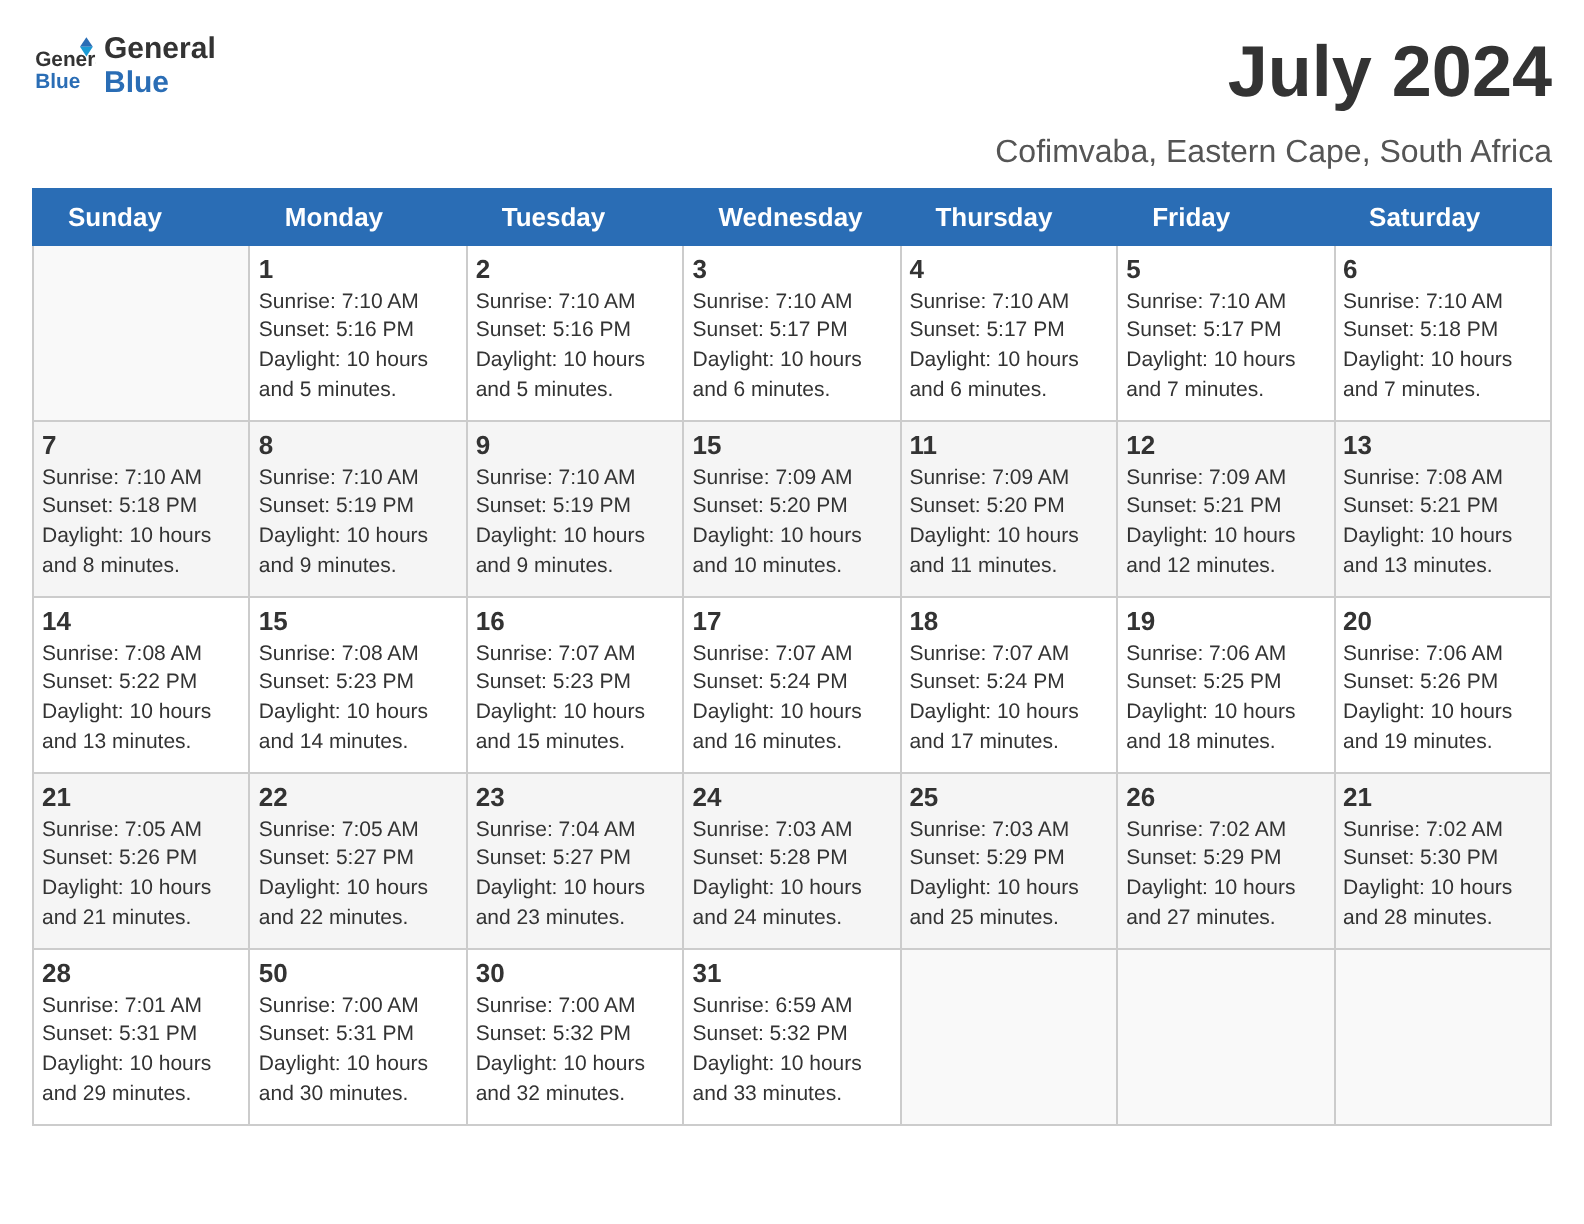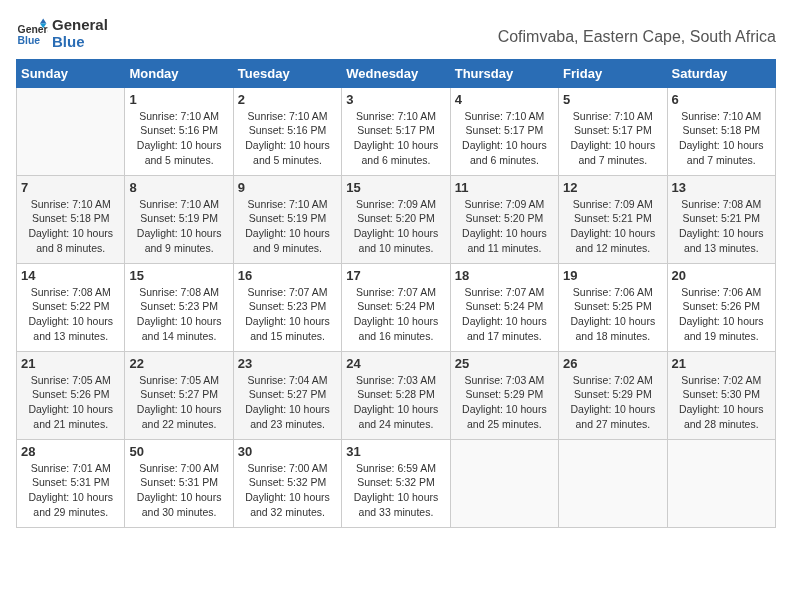--- a/index.html
+++ b/index.html
@@ -40,21 +40,21 @@
       margin-top: 12px;
     }
     table {
       width: 100%;
       border-collapse: collapse;
       font-size: 11px;
     }
     thead th {
       background: #2a6db5;
       color: #fff;
-      padding: 6px 4px;
+      padding: 6px 17px;
       text-align: left;
       font-size: 13px;
       font-weight: bold;
       border: 1px solid #2a6db5;
     }
     tbody td {
       border: 1px solid #ccc;
       vertical-align: top;
       padding: 4px 4px;
       height: 88px;
@@ -63,21 +63,20 @@
     }
     .day-num {
       font-weight: bold;
       font-size: 13px;
       margin-bottom: 2px;
     }
     .cell-content {
       font-size: 10.5px;
       line-height: 1.4;
       color: #333;
-      text-align: center;
     }
     tbody tr:nth-child(odd) td {
       background: #fff;
     }
     tbody tr:nth-child(even) td {
       background: #f5f5f5;
     }
     .empty-cell {
       background: #f9f9f9 !important;
     }
@@ -94,20 +93,21 @@
       <polygon points="30,8 38,8 34,14" fill="#1a9ad4"></polygon>
     </svg>
     <div>
       <div style="font-size:15px;font-weight:bold;color:#333;line-height:1.15;">
         <span style="color:#333;">General</span><br>
         <span style="color:#2a6db5;">Blue</span>
       </div>
     </div>
   </div>
   <div class="title-block">
+    <div class="month-title">July 2024</div>
     <div class="location-title">Cofimvaba, Eastern Cape, South Africa</div>
   </div>
 </div>
 
 <table>
   <thead>
     <tr>
     <th>Sunday</th>
         <th>Monday</th>
         <th>Tuesday</th>

